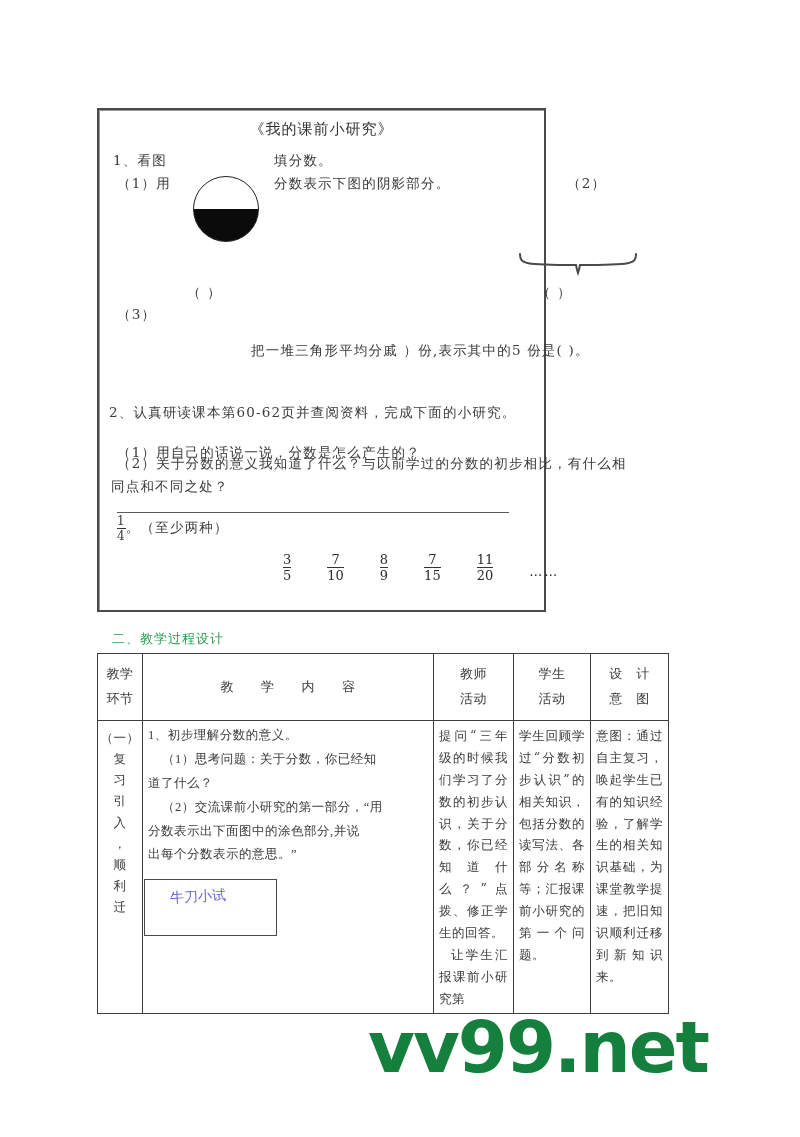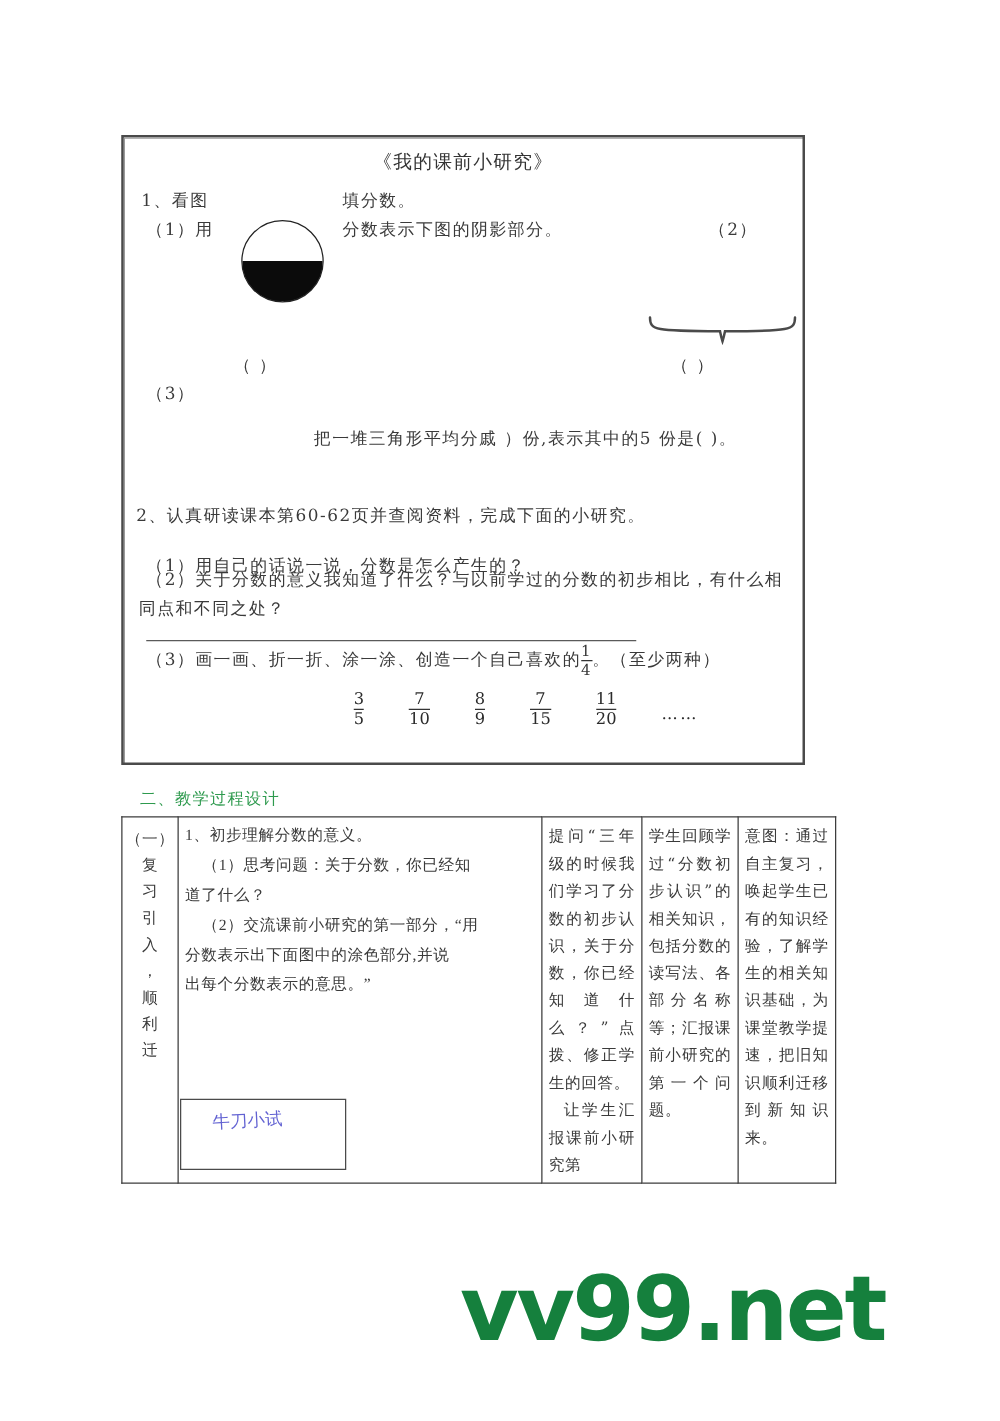--- a/index.html
+++ b/index.html
@@ -36,21 +36,21 @@
     z-index: 60;
     pointer-events: none;
     white-space: nowrap;
   }
 
   
   #research-box {
     position: absolute;
     left: 97px;
     top: 108px;
-    width: 547px;
+    width: 449px;
     height: 504px;
     border: 2px solid #4a4a4a;
     box-shadow: 1px 1px 0 #9a9a9a inset;
     box-sizing: border-box;
     background: #fff;
   }
   #research-title {
     text-align: center;
     font-size: 15px;
     margin-top: 10px;
@@ -244,21 +244,21 @@
     <div class="rb-line" style="left:152px; top:232px;">把一堆三角形平均分戚    ）份,表示其中的5 份是(      )。</div>
 
     <div class="rb-line" style="left:10px; top:294px;">2、认真研读课本第60-62页并查阅资料，完成下面的小研究。</div>
 
     <div class="rb-line" style="left:18px; top:334px;">（1）用自己的话说一说，分数是怎么产生的？</div>
 
     <div class="rb-line" style="left:18px; top:345px;">（2）关于分数的意义我知道了什么？与以前学过的分数的初步相比，有什么相</div>
     <div class="rb-line" style="left:12px; top:368px;">同点和不同之处？</div>
 
     <div class="rb-line" style="left:18px; top:405px;">
-      <span>（3）画一画、折一折、涂一涂、创造一个自己喜欢的</span><span class="frac frac-small"><span class="num">1</span><span class="den">4</span></span><span>。（至少两种）</span>
+      <span class="frac frac-small"><span class="num">1</span><span class="den">4</span></span><span>。（至少两种）</span>
     </div>
 
   </div>
 
   <div id="half-circle"></div>
 
   <div id="brace-wrap">
     <svg width="120" height="26" viewBox="0 0 120 26">
       <path d="M2 2 C2 12, 6 13, 58 13 C58 13, 59 18, 60 21 C61 18, 62 13, 62 13 C114 13, 118 12, 118 2" fill="none" stroke="#4a4a4a" stroke-width="2" stroke-linecap="round"></path>
     </svg>
@@ -294,20 +294,39 @@
 
   <table id="lesson-table">
     <colgroup>
       <col class="col-stage">
         <col class="col-body">
         <col class="col-teach">
         <col class="col-stu">
         <col class="col-intent">
     </colgroup>
     <tbody>
+      <tr>
+        <td class="head">
+          <div>教学</div>
+          <div>环节</div>
+        </td>
+        <td class="head">教　　学　　内　　容</td>
+        <td class="head">
+          <div>教师</div>
+          <div>活动</div>
+        </td>
+        <td class="head">
+          <div>学生</div>
+          <div>活动</div>
+        </td>
+        <td class="head">
+          <div>设　计</div>
+          <div>意　图</div>
+        </td>
+      </tr>
 
       <tr>
         <td class="stage-cell">
           <div class="vtxt">
             <span>（一）</span>
             <span>复</span>
             <span>习</span>
             <span>引</span>
             <span>入</span>
             <span>，</span>

